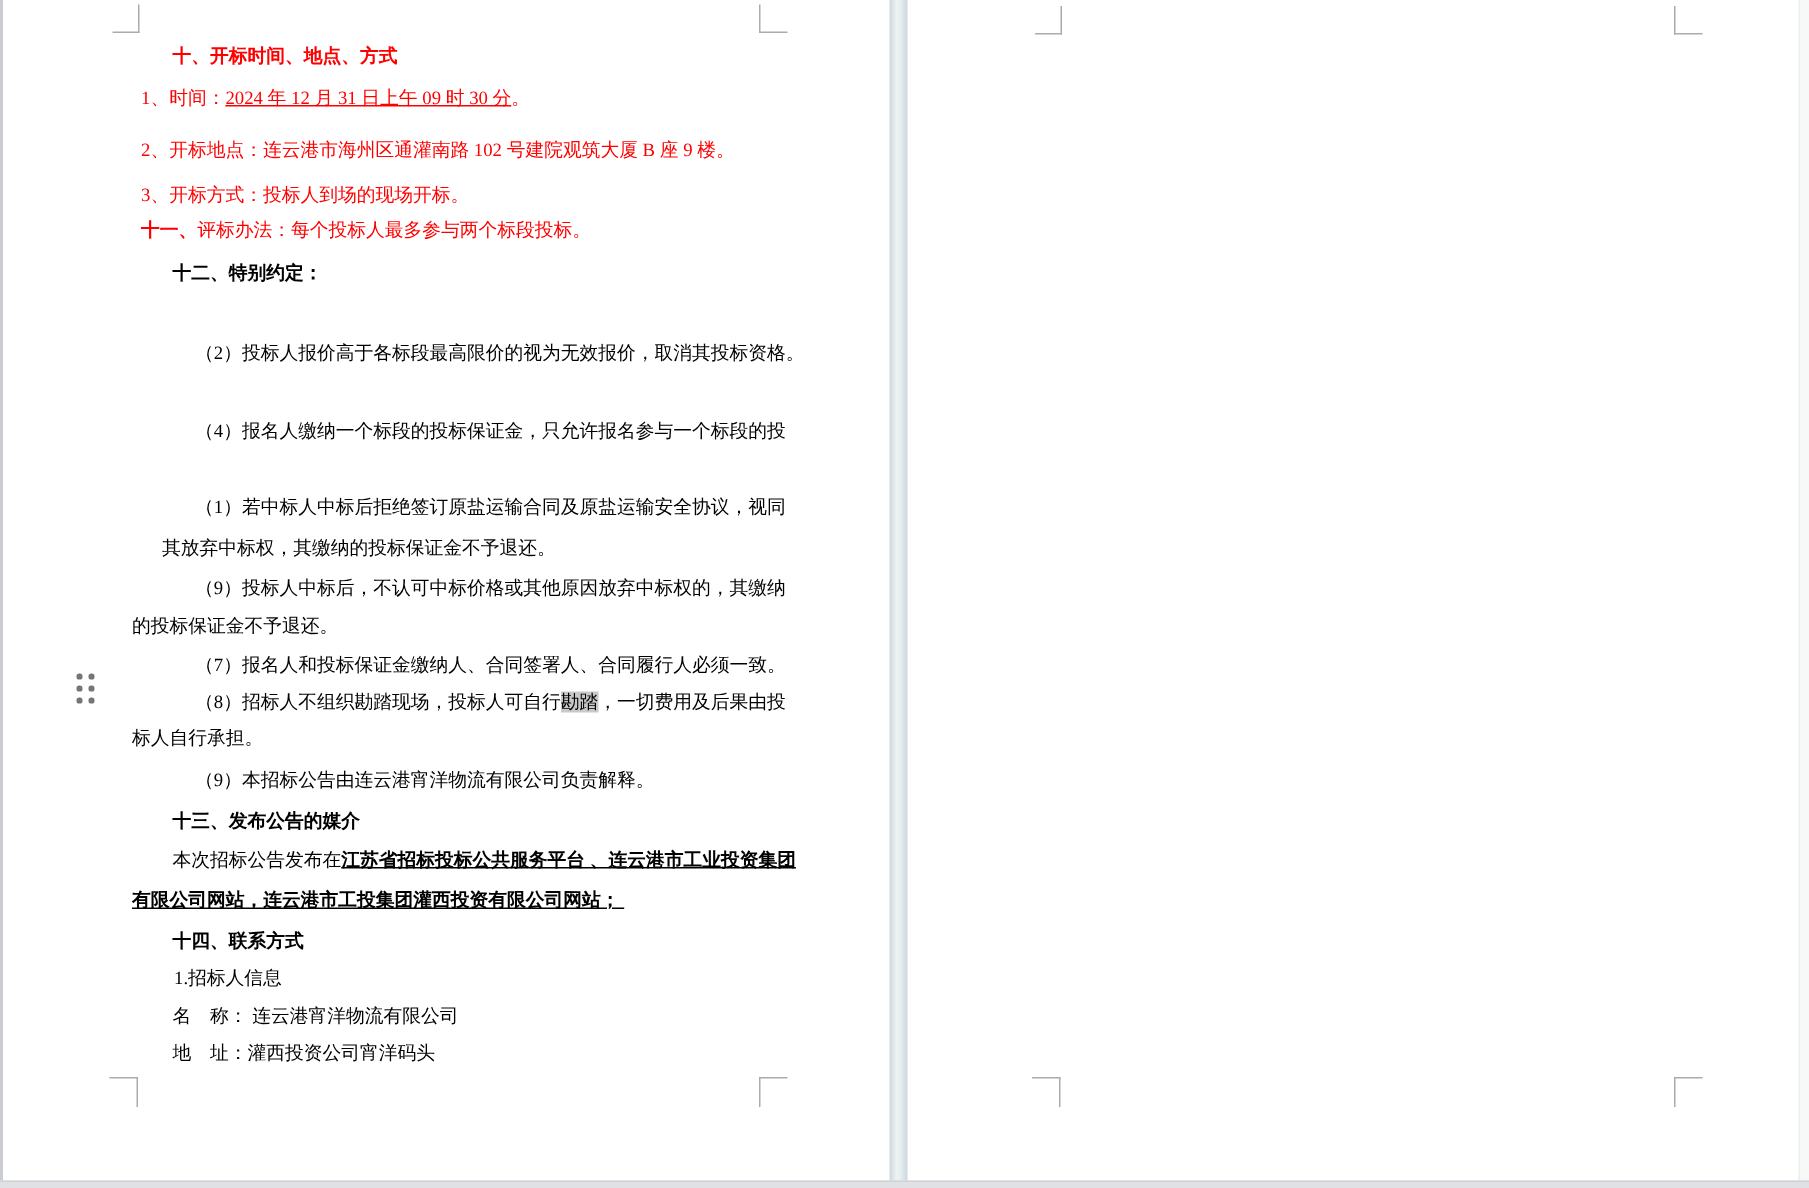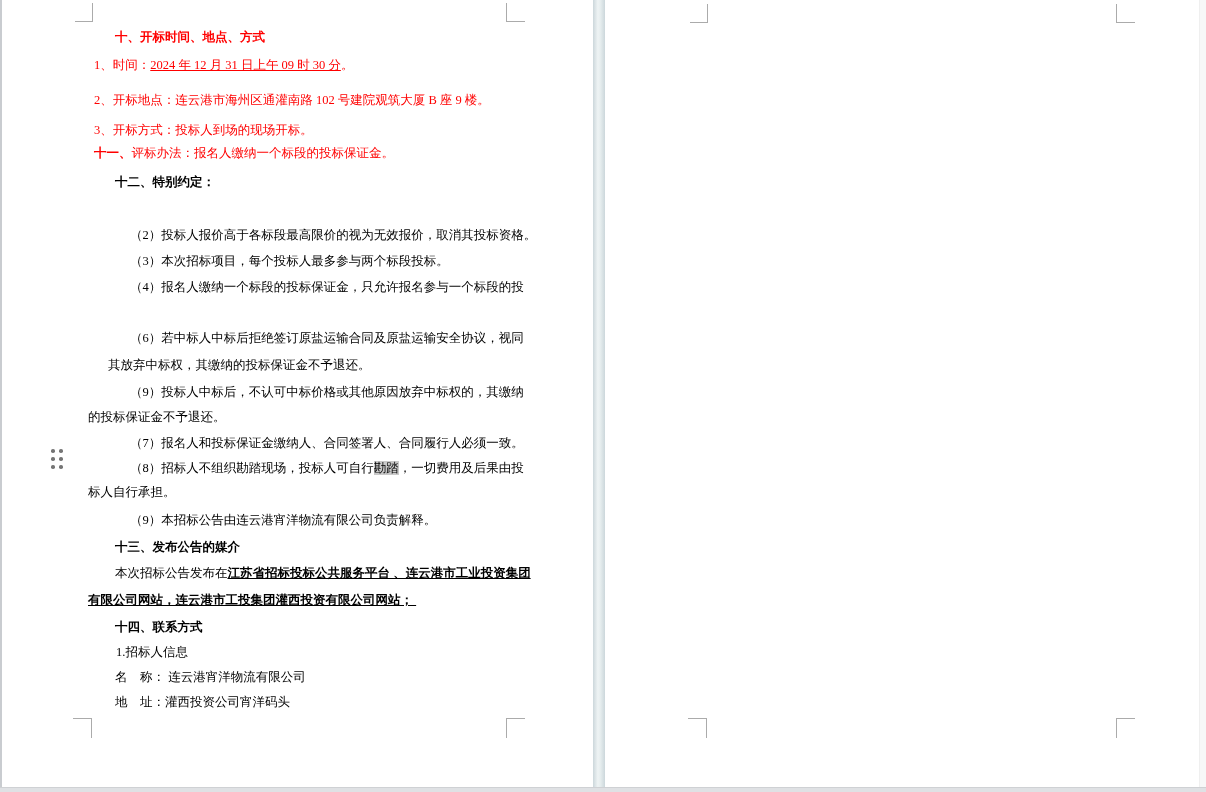--- a/index.html
+++ b/index.html
@@ -39,26 +39,25 @@
   .drag-handle i{width:3.5px;height:3.5px;border-radius:50%;background:#757575;display:block;}
 </style>
 </head>
 <body>
 
 <div class="page" id="page1">
     <div class="line" style="top: 29px; left: 113px;"><span class="b red">十、开标时间、地点、方式</span></div>
     <div class="line" style="top: 57px; left: 92px;"><span class="red">1、时间：</span><span class="u red">2024 年 12 月 31 日上午 09 时 30 分</span><span class="red">。</span></div>
     <div class="line" style="top: 92px; left: 92px;"><span class="red">2、开标地点：连云港市海州区通灌南路 102 号建院观筑大厦 B 座 9 楼。</span></div>
     <div class="line" style="top: 122px; left: 92px;"><span class="red">3、开标方式：投标人到场的现场开标。</span></div>
-    <div class="line" style="top: 145px; left: 92px;"><span class="b red">十一、</span><span class="red">评标办法：报名人缴纳一个标段的投标保证金。</span></div>
+    <div class="line" style="top: 145px; left: 92px;"><span class="b red">十一、</span><span class="red">评标办法：每个投标人最多参与两个标段投标。</span></div>
     <div class="line" style="top: 174px; left: 113px;"><span class="b">十二、特别约定：</span></div>
     <div class="line" style="top: 227px; left: 128px;"><span>（2）投标人报价高于各标段最高限价的视为无效报价，取消其投标资格。</span></div>
-    <div class="line" style="top: 253px; left: 128px;"><span>（3）本次招标项目，每个投标人最多参与两个标段投标。</span></div>
     <div class="line" style="top: 279px; left: 128px;"><span>（4）报名人缴纳一个标段的投标保证金，只允许报名参与一个标段的投</span></div>
-    <div class="line" style="top: 330px; left: 128px;"><span>（6）若中标人中标后拒绝签订原盐运输合同及原盐运输安全协议，视同</span></div>
+    <div class="line" style="top: 330px; left: 128px;"><span>（1）若中标人中标后拒绝签订原盐运输合同及原盐运输安全协议，视同</span></div>
     <div class="line" style="top: 357px; left: 86px; margin-left: 20px;"><span>其放弃中标权，其缴纳的投标保证金不予退还。</span></div>
     <div class="line" style="top: 384px; left: 128px;"><span>（9）投标人中标后，不认可中标价格或其他原因放弃中标权的，其缴纳</span></div>
     <div class="line" style="top: 409px; left: 86px;"><span>的投标保证金不予退还。</span></div>
     <div class="line" style="top: 435px; left: 128px;"><span>（7）报名人和投标保证金缴纳人、合同签署人、合同履行人必须一致。</span></div>
     <div class="line" style="top: 460px; left: 128px;"><span>（8）招标人不组织勘踏现场，投标人可自行</span><span class="hl">勘踏</span><span>，一切费用及后果由投</span></div>
     <div class="line" style="top: 484px; left: 86px;"><span>标人自行承担。</span></div>
     <div class="line" style="top: 512px; left: 128px;"><span>（9）本招标公告由连云港宵洋物流有限公司负责解释。</span></div>
     <div class="line" style="top: 539px; left: 113px;"><span class="b">十三、发布公告的媒介</span></div>
     <div class="line" style="top: 592px; left: 86px;"><span class="b u">有限公司网站，连云港市工投集团灌西投资有限公司网站； </span></div>
     <div class="line" style="top: 565px; left: 113px;"><span>本次招标公告发布在</span><span class="b u">江苏省招标投标公共服务平台 、连云港市工业投资集团</span></div>

